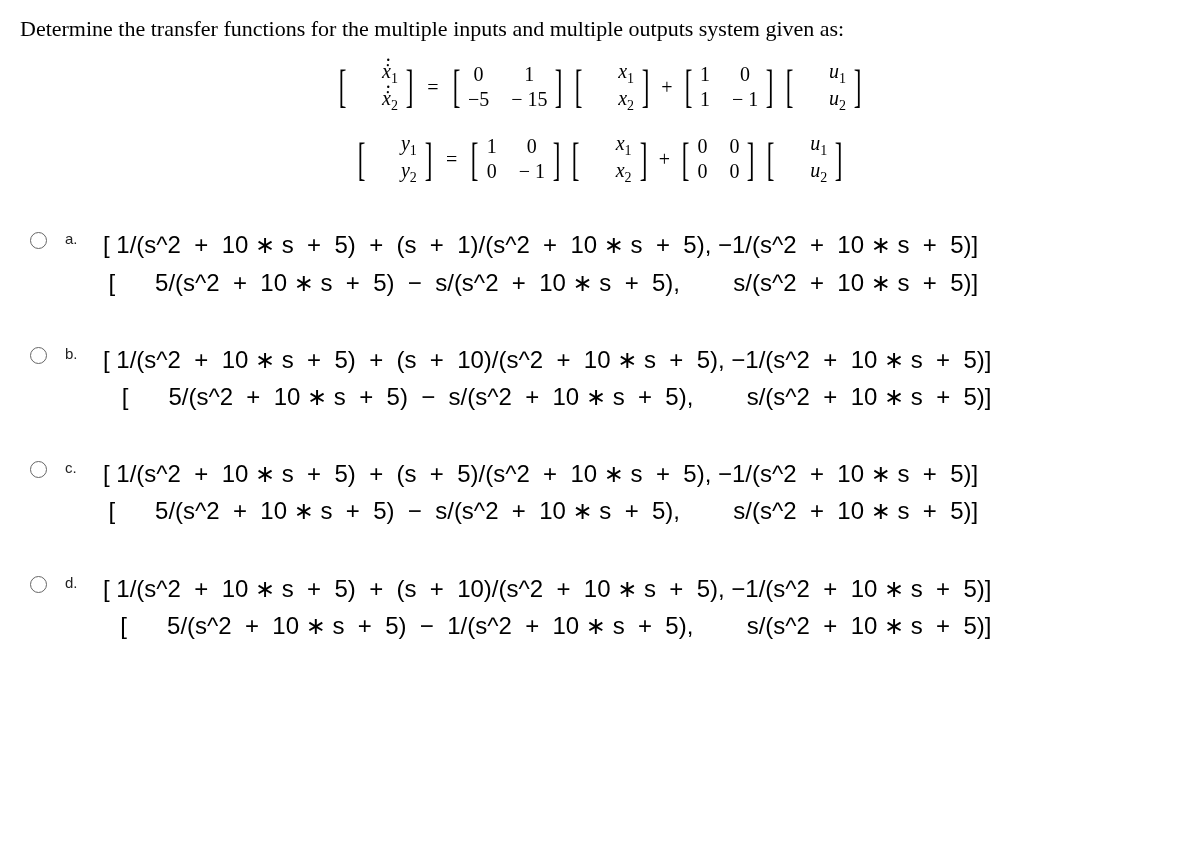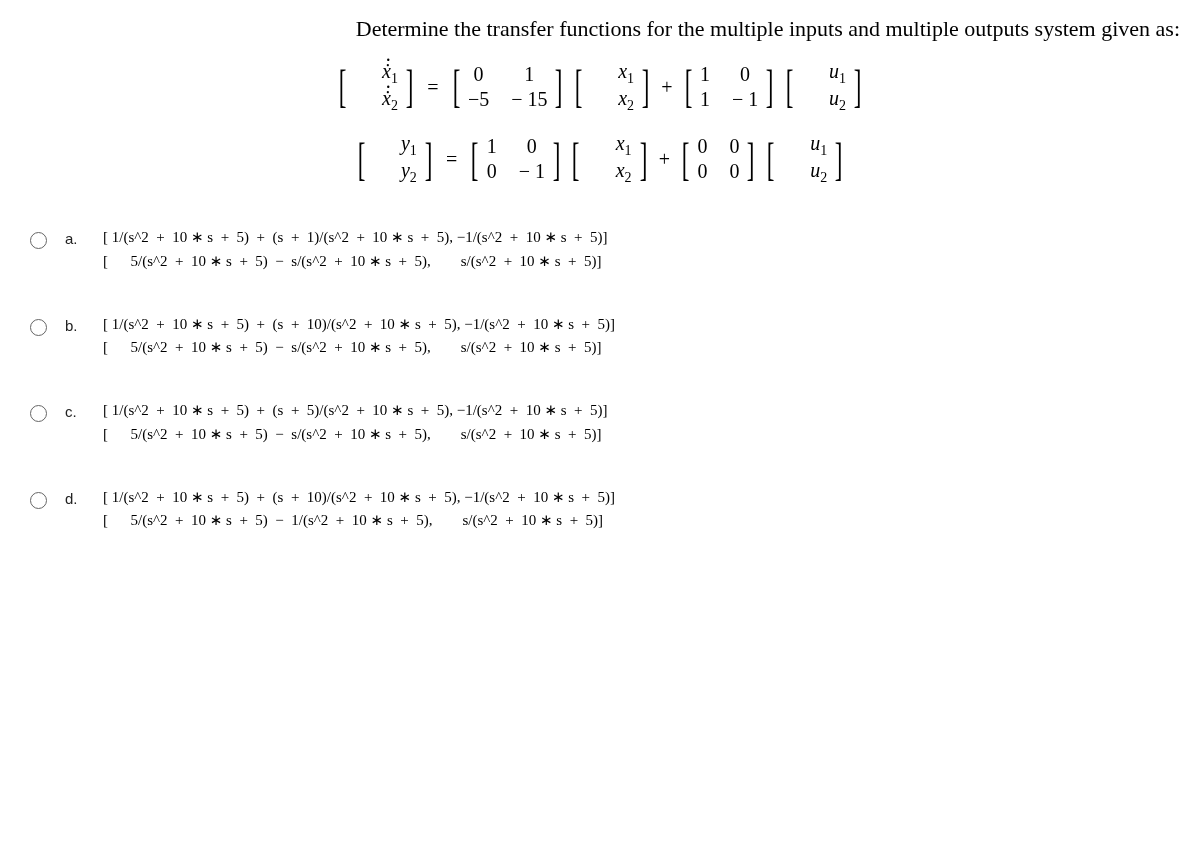--- a/index.html
+++ b/index.html
@@ -9,21 +9,20 @@
     font-size: 19px;
     color: #000;
     background: #fff;
     width: 1200px;
     box-sizing: border-box;
   }
   .question-text {
     font-size: 22px;
     margin-bottom: 18px;
     font-family: "Times New Roman", serif;
-    text-align: right;
   }
   .equations {
     text-align: center;
     margin: 10px 0 40px 0;
   }
   .eq-row {
     display: flex;
     justify-content: center;
     align-items: center;
     gap: 4px;
@@ -80,24 +79,25 @@
   }
   .opt-label {
     font-family: Arial, Helvetica, sans-serif;
     font-size: 15px;
     color: #222;
     width: 20px;
     flex-shrink: 0;
     margin-top: 4px;
   }
   .opt-body {
-    font-family: Liberation Serif, serif;
-    font-size: 15px;
+    font-family: Liberation Sans, sans-serif;
+    font-size: 24px;
     line-height: 1.55;
     white-space: pre;
+    text-align: right;
   }
   .dot { position: relative; }
   .dot::before {
     content: ".";
     position: absolute;
     top: -0.85em;
     left: 0.18em;
     font-style: normal;
   }
 </style>

